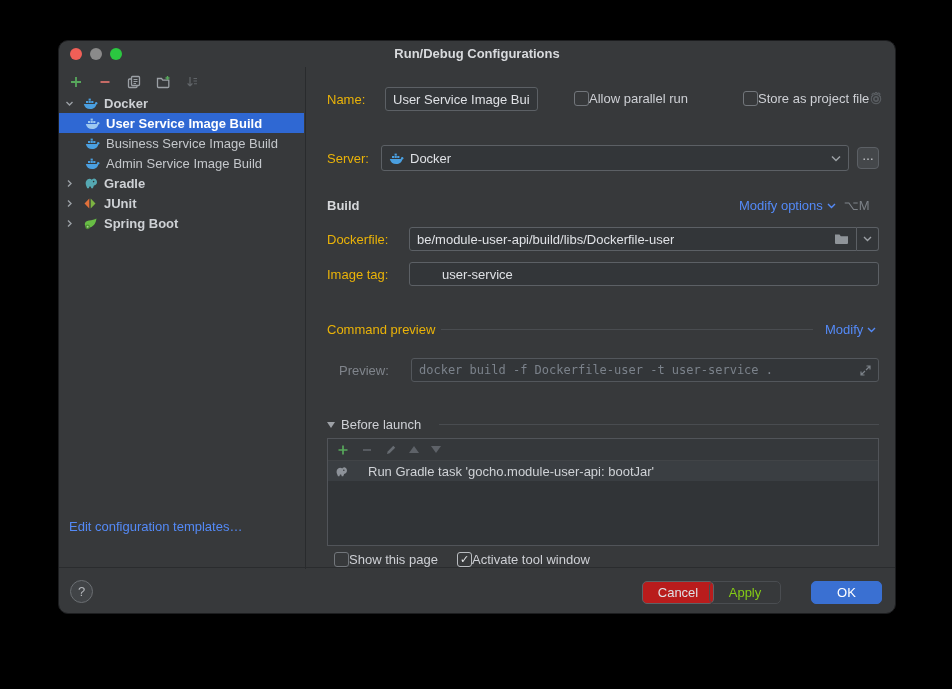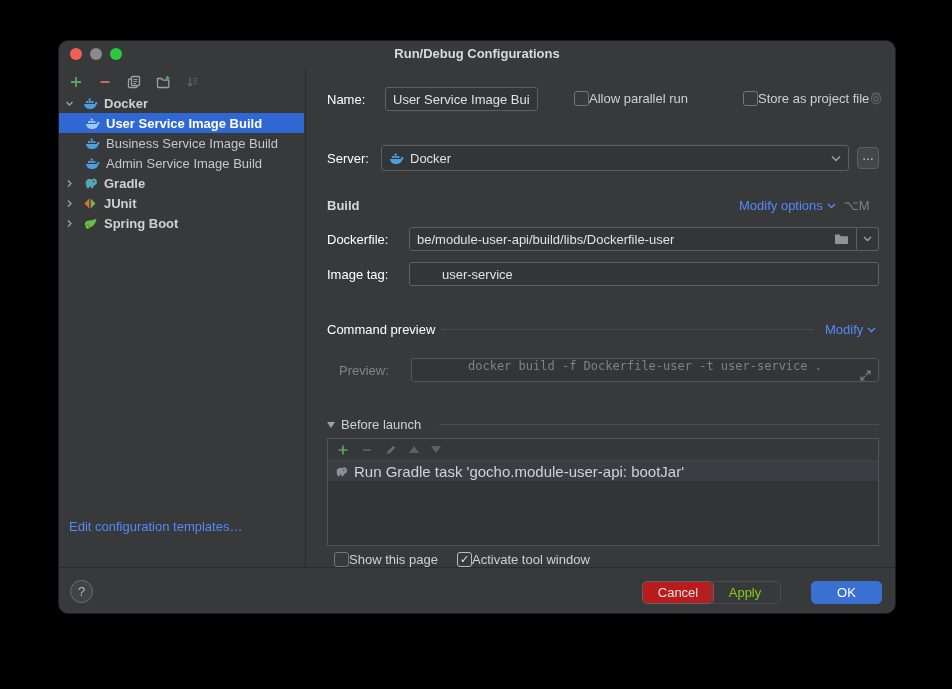--- a/index.html
+++ b/index.html
@@ -29,21 +29,21 @@
   .trow .ticon { width:16px; margin-left:8px; display:flex; }
   .trow .tlabel { margin-left:5px; white-space:nowrap; }
   .trow.group .tlabel { font-weight:bold; color:#ced1d5; }
   .trow.child { padding-left:18px; }
   .trow.selected { background:#2f68d3; }
   .trow.selected .tlabel { color:#fff; font-weight:bold; }
   .side-link { position:absolute; left:10px; top:452px; font-size:13px; color:#548af7; cursor:pointer; }
 
   
   .content { position:absolute; left:248px; top:26px; width:590px; height:502px; font-size:13px; color:#ced0d5; }
-  .lbl { position:absolute; color:#ffffff; }
+  .lbl { position:absolute; color:#eab308; }
   .lbl.dim { color:#80858c; }
 
   .field { position:absolute; background:#333639; border:1px solid #5c6065; border-radius:3px;
            display:flex; align-items:center; padding:0 7px; color:#dfe1e5; font-size:13px; }
   .combo-arrow { margin-left:auto; display:flex; }
 
   .checkbox { width:15px; height:15px; border:1px solid #72767b; border-radius:3px; background:transparent;
               display:inline-flex; align-items:center; justify-content:center; flex:0 0 auto; }
   .checkbox.checked { border-color:#b9bcc0; color:#e6e8ea; font-size:11px; }
   .cbrow { position:absolute; display:flex; align-items:center; }
@@ -57,22 +57,22 @@
   .shortcut { color:#7c8187; }
 
   .hairline { position:absolute; height:1px; background:#494c50; }
 
   .mono { font-family:"DejaVu Sans Mono",monospace; font-size:12px; color:#7b828b; }
 
   .bl-panel { position:absolute; left:20px; top:371px; width:552px; height:108px;
               border:1px solid #515459; background:#313437; }
   .bl-toolbar { height:22px; display:flex; align-items:center; gap:12px; padding-left:9px;
                 background:#35383b; border-bottom:1px solid #414447; }
-  .bl-row { height:20px; display:flex; align-items:center; gap:6px; padding-left:6px;
-            background:#3a3e42; color:#cfd2d6; font-size:15px; }
+  .bl-row { height:20px; display:flex; align-items:center; gap:20px; padding-left:6px;
+            background:#3a3e42; color:#cfd2d6; font-size:13px; }
 
   
   .footer { position:absolute; left:0; right:0; bottom:0; height:46px; border-top:1px solid #2a2c2e; }
   .help { position:absolute; left:11px; top:12px; width:23px; height:23px; border-radius:50%;
           border:1px solid #6b6f73; color:#b4b7bb; background:#414447; font-size:13px;
           display:flex; align-items:center; justify-content:center; }
   .btn { position:absolute; top:13px; height:23px; border-radius:5px; font-size:13px;
          display:flex; align-items:center; justify-content:center; }
   .btn.cancel { left:583px; width:72px; background:#b91c1c; border:1px solid #5e6266; color:#dfe1e5; }
   .btn.apply  { left:650px; width:72px; background:transparent; border:1px solid #4a4d51; color:#84cc16; }
@@ -327,21 +327,21 @@
     <div style="position:absolute; left:518px; top:255px;">
       <span class="blue-link">
         <span>Modify</span>
         <svg width="9" height="6" viewBox="0 0 9 6">
             <path d="M1 1l3.5 3.5L8 1" fill="none" stroke="#548af7" stroke-width="1.4"></path>
           </svg>
       </span>
     </div>
 
     <div class="lbl dim" style="left:32px; top:296px;">Preview:</div>
-    <div class="field" style="left:104px; top:291px; width:468px; height:24px; border-color:#53575c;flex-direction:column;">
+    <div class="field" style="left:104px; top:291px; width:468px; height:24px; border-color:#53575c;">
       <span class="mono" style="white-space:nowrap; overflow:hidden;">docker build -f Dockerfile-user -t user-service .</span>
       <span style="margin-left:auto; display:flex;">
         <svg width="11" height="11" viewBox="0 0 11 11">
             <path d="M6 5l4-4M6.5 1H10v3.5M5 6L1 10M4.5 10H1V6.5" fill="none" stroke="#7b8188" stroke-width="1.2"></path>
           </svg>
         </span>
     </div>
 
     <div style="position:absolute; left:20px; top:350px; display:flex; align-items:center; gap:6px;">
       <span>

